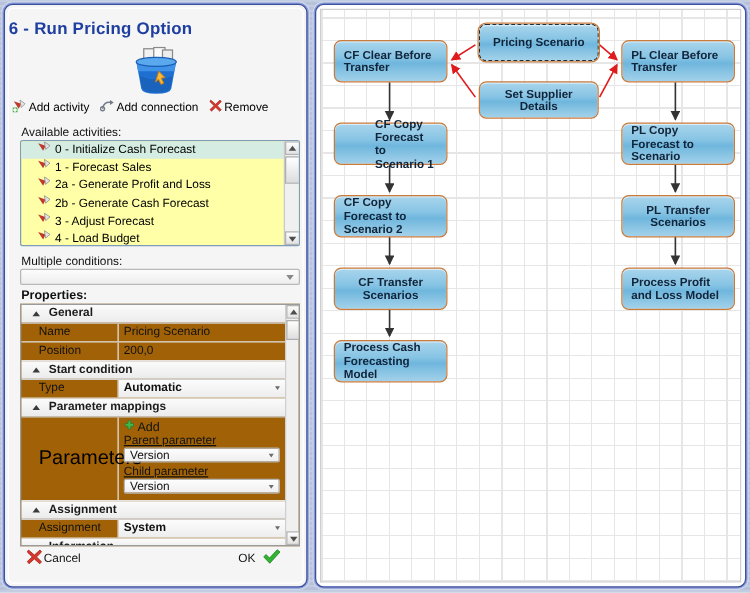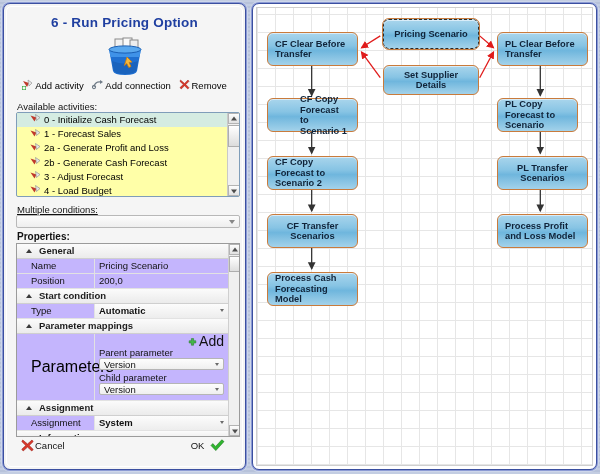--- a/index.html
+++ b/index.html
@@ -26,30 +26,29 @@
     box-sizing:border-box;
     overflow:hidden;
   }
   .left-inner{
     position:absolute;left:2px;top:2px;right:2px;bottom:2px;
     background:#f5f5f5;border:1px solid #ffffff;border-radius:5px;
     box-sizing:border-box;
   }
   .dlg-title{
     position:absolute;left:0;top:8px;width:100%;
-    text-align:center;
     color:#1f3fa0;font-size:13.5px;font-weight:bold;
     letter-spacing:.2px;
   }
   
   .bucket-wrap{position:absolute;left:50%;top:30px;transform:translateX(-50%);
     width:44px;height:40px;}
   .toolbar{
     position:absolute;left:0;top:72px;width:100%;
-    text-align:center;font-size:9.5px;color:#000;
+    font-size:9.5px;color:#000;
     white-space:nowrap;
   }
   .toolbar .tb-item{display:inline-block;margin:0 3px;cursor:default;}
   .toolbar .tb-item span.lbl{vertical-align:middle;}
   .ico{display:inline-block;vertical-align:middle;margin-right:1px;}
 
   .lbl-avail{
     position:absolute;left:10px;top:94px;font-size:9.5px;color:#111;
   }
   .act-list{
@@ -80,36 +79,36 @@
     background:linear-gradient(#ffffff,#dcdcdc);
     border:1px solid #aeaeae;box-sizing:border-box;
   }
   .act-row{
     height:14.2px;line-height:14.2px;padding-left:13px;font-size:9.5px;
     color:#000;white-space:nowrap;overflow:hidden;
   }
   .act-row.sel{background:#d5ece2;}
   .act-row .ico{margin-right:3px;}
 
-  .lbl-mcond{position:absolute;left:10px;top:197px;font-size:9.5px;color:#111;text-decoration:underline;}
+  .lbl-mcond{position:absolute;left:10px;top:197px;font-size:9.5px;color:#111;}
   .mcond-select{
     position:absolute;left:9px;top:208px;width:224px;height:13px;
     background:linear-gradient(#fcfcfc,#eeeeee);
     border:1px solid #b8b8b8;border-radius:2px;box-sizing:border-box;
   }
   .mcond-select .caret{
     position:absolute;right:4px;top:4px;width:0;height:0;
     border-left:3px solid transparent;border-right:3px solid transparent;
     border-top:4px solid #888;
   }
   .lbl-props{position:absolute;left:10px;top:224px;font-size:10px;color:#111;font-weight:bold;}
 
   .propgrid{
     position:absolute;left:9px;top:236px;width:224px;height:194px;
-    background:#c4b5fd;border:1px solid #9b9b9b;box-sizing:border-box;overflow:hidden;
+    background:#a16207;border:1px solid #9b9b9b;box-sizing:border-box;overflow:hidden;
   }
   .propgrid-inner{position:absolute;left:0;top:0;right:11px;bottom:0;overflow:hidden;}
   .pg-scroll{
     position:absolute;right:0;top:0;width:11px;height:100%;
     background:#f0f0f0;border-left:1px solid #cfcfcf;box-sizing:border-box;
   }
   .pg-scroll .sb-arrow{width:11px;}
   .pg-thumb{position:absolute;left:0;top:12px;width:11px;height:16px;
     background:linear-gradient(#ffffff,#dedede);border:1px solid #aeaeae;box-sizing:border-box;}
   .cat-row{
@@ -134,23 +133,23 @@
     background:linear-gradient(#fcfcfc,#ededed);position:relative;font-weight:bold;
   }
   .pr-val.combo .caret{
     position:absolute;right:4px;top:5px;width:0;height:0;
     border-left:2.5px solid transparent;border-right:2.5px solid transparent;
     border-top:3.5px solid #6b6b6b;
   }
   .param-block{display:flex;border-bottom:1px solid #e2e2e2;min-height:56px;}
   .param-block .pr-name{display:flex;align-items:center;}
   .param-body{flex:1;padding:2px 4px 3px 4px;box-sizing:border-box;}
-  .add-line{text-align:right;font-size:14px;color:#111;height:11px;line-height:11px;}
+  .add-line{font-size:10px;color:#111;height:11px;line-height:11px;}
   .plus-ico{display:inline-block;vertical-align:middle;margin-right:2px;}
-  .sub-lbl{font-size:9.5px;color:#111;line-height:11px;}
+  .sub-lbl{font-size:9.5px;color:#111;line-height:11px;text-decoration:underline;}
   .sub-combo{
     height:12px;margin-bottom:2px;position:relative;
     background:linear-gradient(#fdfdfd,#efefef);
     border:1px solid #b5b5b5;border-radius:2px;box-sizing:border-box;
     font-size:9.5px;line-height:11px;padding-left:4px;color:#111;
   }
   .sub-combo .caret{
     position:absolute;right:4px;top:4px;width:0;height:0;
     border-left:2.5px solid transparent;border-right:2.5px solid transparent;
     border-top:3.5px solid #6b6b6b;
@@ -465,21 +464,21 @@
     <div class="node center selected" style="left:126px;top:11px;width:96px;height:30px;">
       <span>Pricing Scenario</span>
     </div>
     <div class="node center" style="left:126px;top:57px;width:96px;height:30px;">
       <span>Set Supplier Details</span>
     </div>
 
     <div class="node" style="left:240px;top:24px;width:91px;height:34px;">
       <span>PL Clear Before Transfer</span>
     </div>
-    <div class="node" style="left:240px;top:90px;width:81px;height:34px;">
+    <div class="node" style="left:240px;top:90px;width:91px;height:34px;">
       <span>PL Copy Forecast to Scenario</span>
     </div>
     <div class="node center" style="left:240px;top:148px;width:91px;height:34px;">
       <span>PL Transfer Scenarios</span>
     </div>
     <div class="node" style="left:240px;top:206px;width:91px;height:34px;">
       <span>Process Profit and Loss Model</span>
     </div>
 
   </div>

